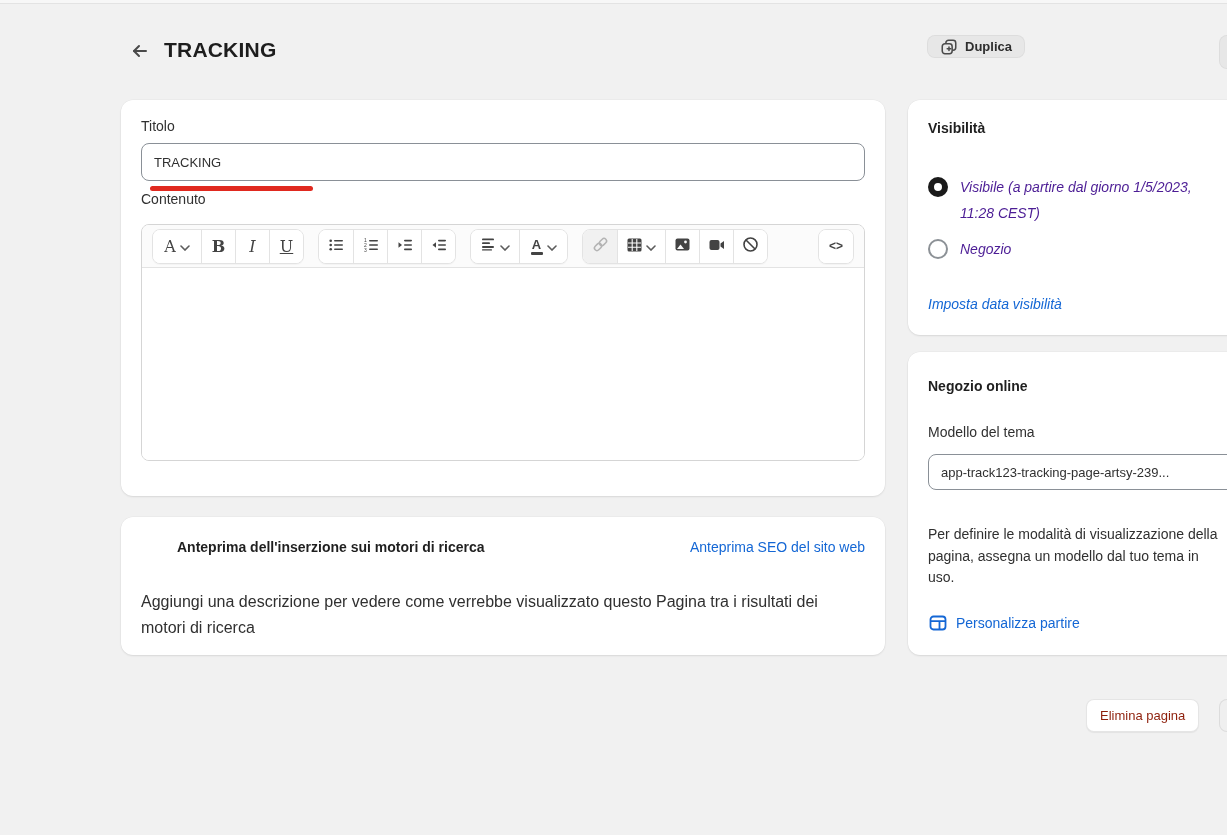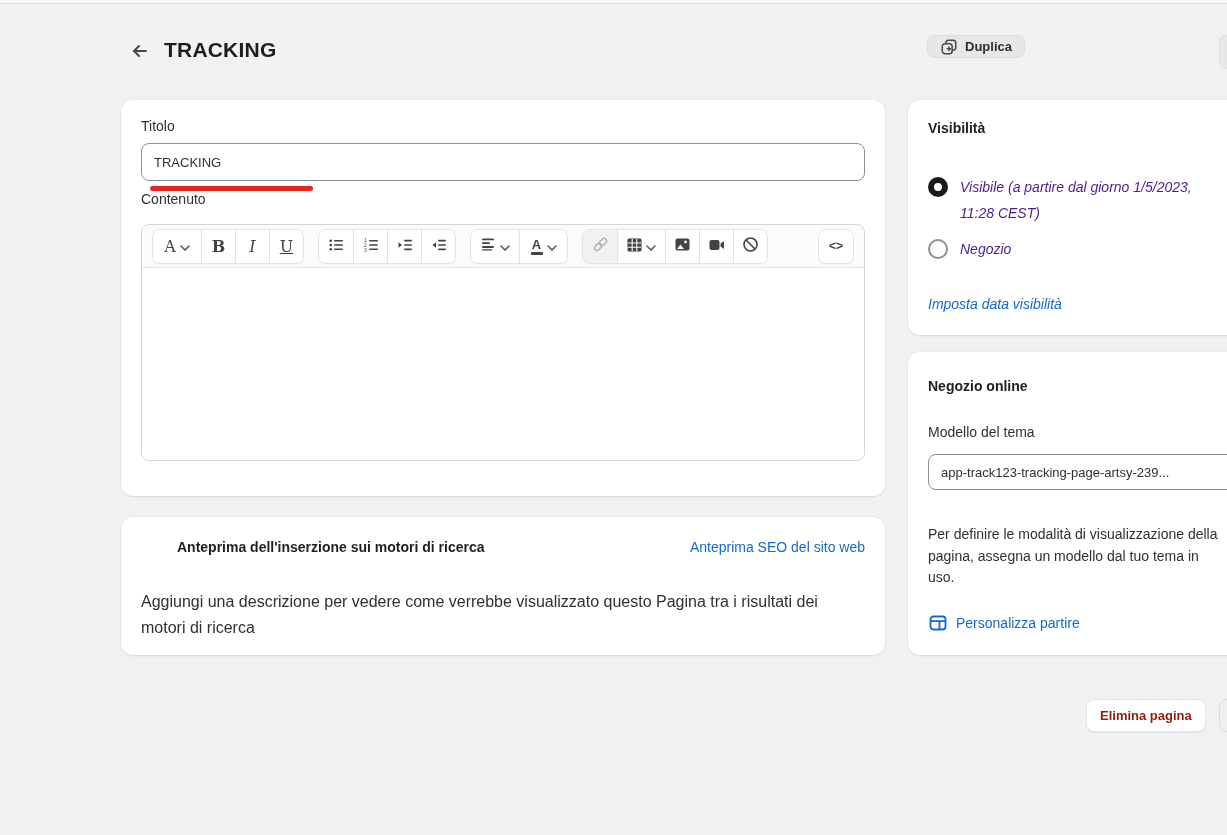--- a/index.html
+++ b/index.html
@@ -87,21 +87,21 @@
     border-radius:8px; background:#fff; display:flex; align-items:center;
     padding:0 12px; font-size:13px; color:#303030; cursor:pointer; white-space:nowrap; }
   .store-desc { margin-top:34px; font-size:14px; line-height:21.5px;
     color:#303030; white-space:pre-line; }
   .customize { margin-top:24px; display:flex; align-items:center; gap:8px; cursor:pointer; }
   .customize .ic { display:flex; color:#1467d5; }
 
   
   .btn-delete { position:absolute; left:1086px; top:699px; height:33px;
     padding:0 14px; background:#fff; border:none; border-radius:8px;
-    font-size:13px; font-weight:700; color:#8e1f0b; cursor:pointer;
+    font-size:13px; font-weight:400; color:#8e1f0b; cursor:pointer;
     box-shadow:inset 0 0 0 1px rgba(0,0,0,0.10), 0 1px 1px rgba(0,0,0,0.06);
     font-family:inherit; }
   .btn-cut-bottom { position:absolute; left:1219px; top:699px; width:80px;
     height:33px; background:#efefef; border:none; border-radius:8px;
     box-shadow:inset 0 0 0 1px rgba(0,0,0,0.08); cursor:pointer; }
 </style>
 </head>
 <body>
 
 <div class="topbar-edge"></div>

